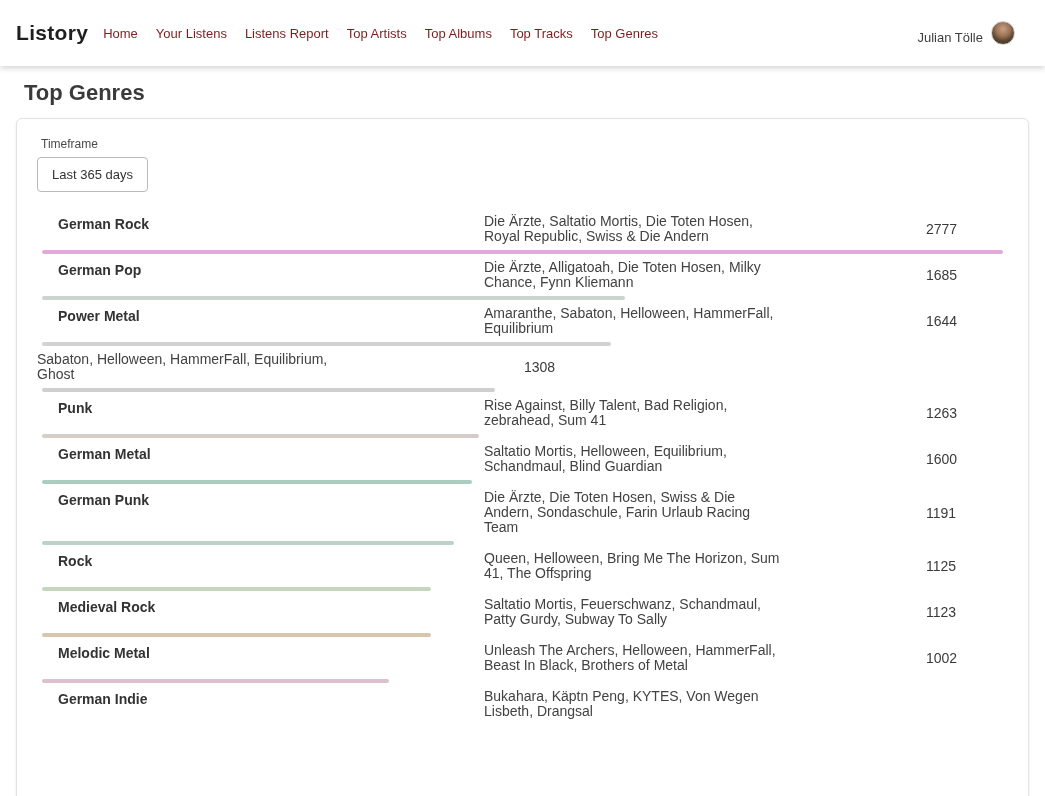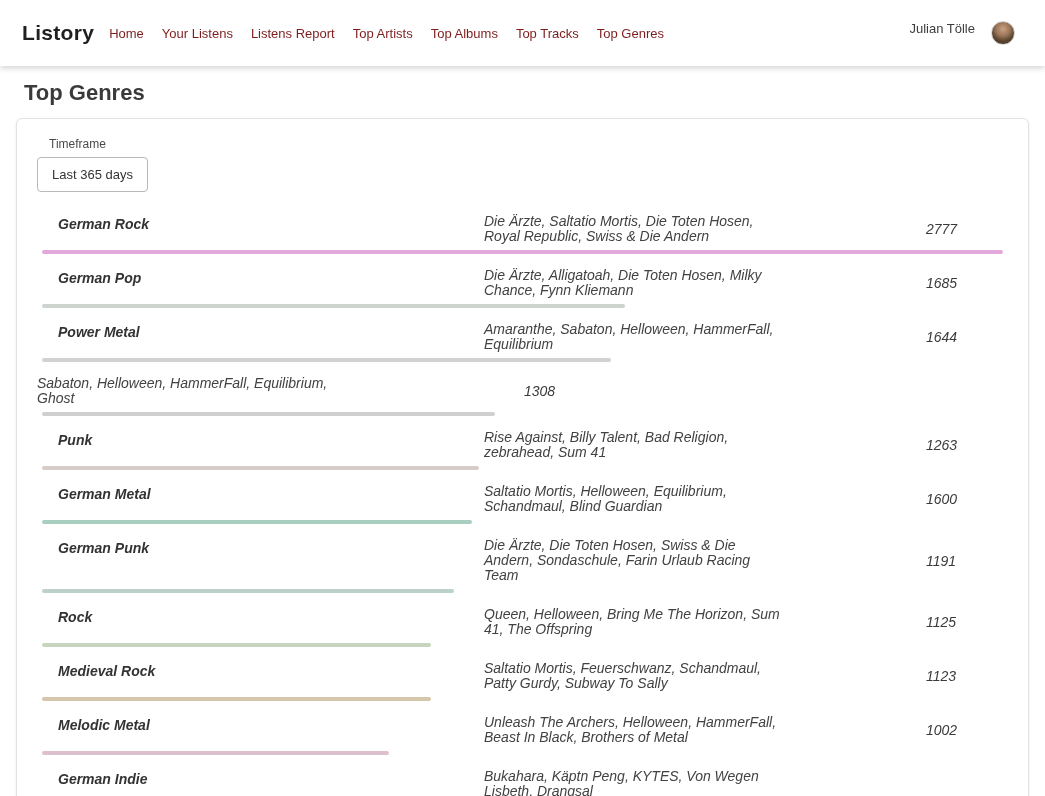--- a/index.html
+++ b/index.html
@@ -8,35 +8,35 @@
     width: 1045px; height: 796px;
     overflow: hidden;
     background: #ffffff;
     font-family: "Liberation Sans", sans-serif;
     color: #3d3d3d;
   }
   
   header.app-header {
     display: flex; align-items: center;
     height: 66px;
-    padding: 0 30px 0 22px;
+    padding: 0 30px 0 16px;
     background: #fff;
     box-shadow: 0 2px 6px rgba(0,0,0,0.18);
     position: relative; z-index: 5;
   }
   .logo {
     font-size: 21px; font-weight: 800; letter-spacing: 0.3px;
     color: #1f1f1f; margin-right: 15px; cursor: pointer;
   }
   nav.main-nav { display: flex; align-items: center; }
   nav.main-nav a {
     font-size: 13px; color: #7f1d1d; text-decoration: none;
     margin-right: 18px; cursor: pointer; white-space: nowrap;
   }
-  .user-area { margin-left: auto; display: flex; align-items: flex-start; gap: 16px; }
+  .user-area { margin-left: auto; display: flex; align-items: flex-end; gap: 8px; }
   .user-name { font-size: 13px; color: #3d3d3d; }
   .avatar {
     width: 24px; height: 24px; border-radius: 50%;
     background:
       radial-gradient(circle at 50% 32%, #caa182 0%, #9a7458 38%, #5e4732 62%, #3c2d1e 100%);
     border: 1px solid #d6d6d6;
     cursor: pointer;
   }
   
   main { padding: 0 16px; }
@@ -45,33 +45,33 @@
     margin: 14px 8px 12px 8px;
   }
   .card {
     background: #fff;
     border: 1px solid #e3e3e3;
     border-radius: 6px;
     box-shadow: 0 1px 3px rgba(0,0,0,0.08);
     padding: 16px 20px;
     min-height: 700px;
   }
-  .tf-label { font-size: 12px; color: #4a4a4a; margin: 2px 0 6px 12px; }
+  .tf-label { font-size: 12px; color: #4a4a4a; margin: 2px 0 6px 4px; }
   .tf-btn {
     font-family: "Liberation Sans", sans-serif;
     font-size: 13px; color: #333;
     background: #fff;
     border: 1px solid #b9b9b9;
     border-radius: 4px;
     padding: 9px 14px;
     cursor: pointer;
   }
   
   .genres { margin-top: 20px; }
-  .genre-row { margin-bottom: 12px; font-style: italic; }
+  .genre-row { margin-bottom: 4px; }
   .row-grid {
     display: grid;
     grid-template-columns: 447px 402px 1fr;
     padding-top: 2px;
   }
   .g-name {
     font-size: 14px; font-weight: 700; color: #333;
     line-height: 21px; padding-left: 21px; align-self: start;
   }
   .g-artists {

